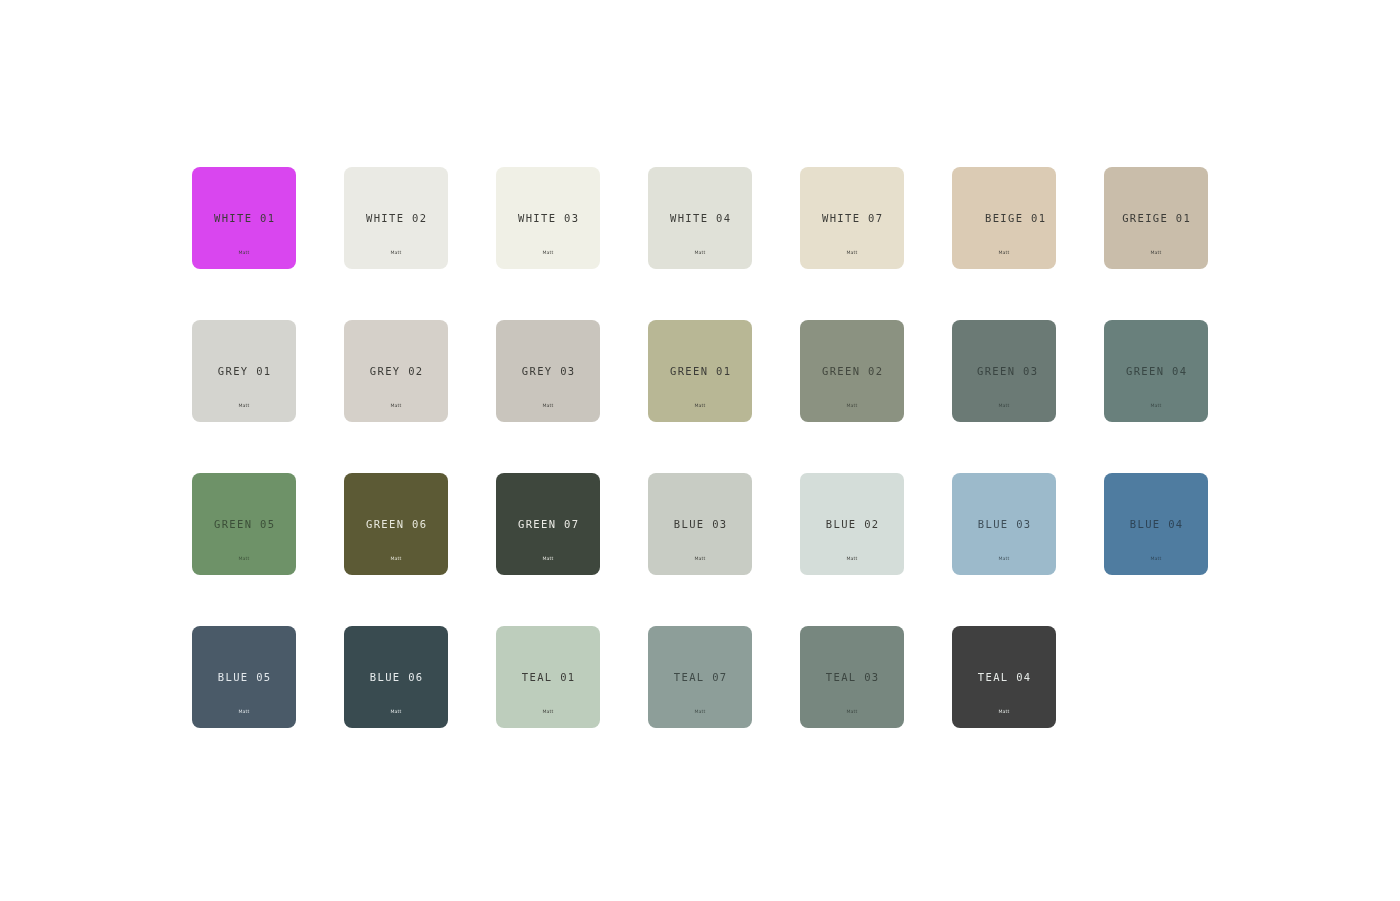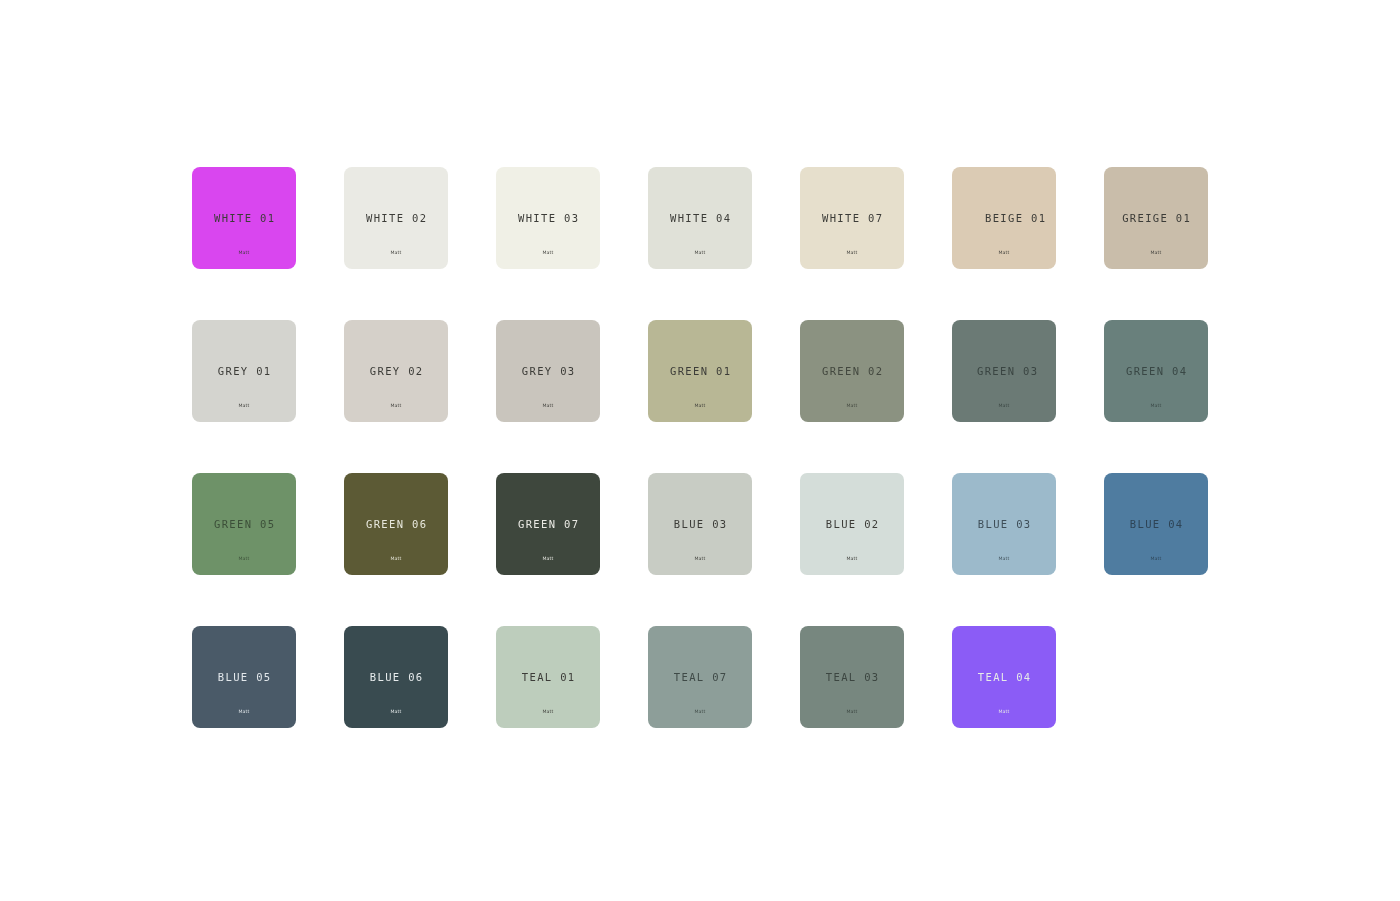--- a/index.html
+++ b/index.html
@@ -161,17 +161,17 @@
       <div class="swatch-finish" style="color: rgb(60, 60, 56);">Matt</div>
     </div>
     <div class="swatch" style="background: rgb(141, 158, 153);">
       <div class="swatch-name" style="color: rgb(63, 74, 71);">TEAL 07</div>
       <div class="swatch-finish" style="color: rgb(63, 74, 71);">Matt</div>
     </div>
     <div class="swatch" style="background: rgb(119, 135, 127);">
       <div class="swatch-name" style="color: rgb(60, 70, 65);">TEAL 03</div>
       <div class="swatch-finish" style="color: rgb(60, 70, 65);">Matt</div>
     </div>
-    <div class="swatch" style="background: #8b5cf6;">
+    <div class="swatch" style="background: #404040;">
       <div class="swatch-name" style="color: rgb(230, 234, 231);">TEAL 04</div>
       <div class="swatch-finish" style="color: rgb(230, 234, 231);">Matt</div>
     </div>
   </div>
 
 </body></html>

